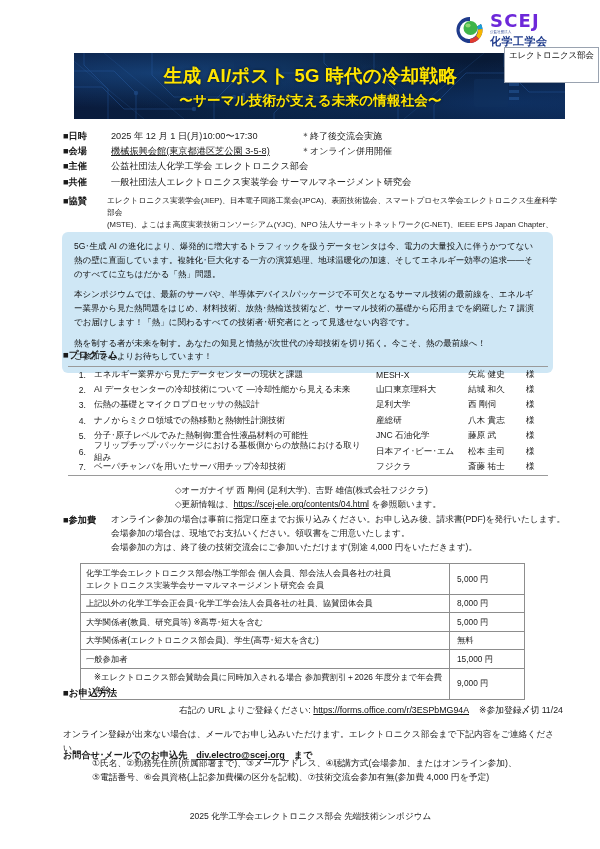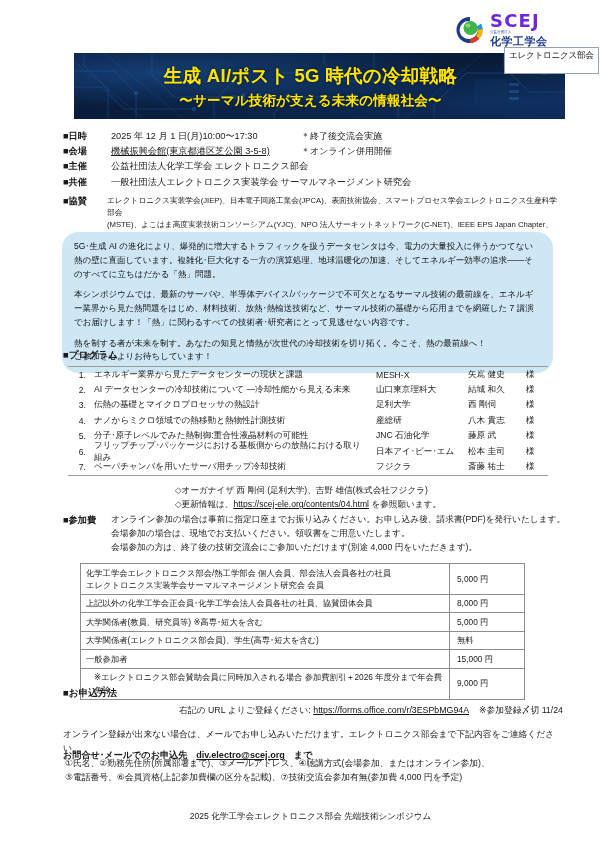--- a/index.html
+++ b/index.html
@@ -62,21 +62,21 @@
     color: #1f3b8c;
     letter-spacing: .5px;
   }
   .logo-badge {
     position: absolute;
     top: 47px;
     left: 504px;
     background: #ffffff;
     border: 1px solid #9aa3b0;
     font-size: 8.6px;
-    padding: 2px 4px 11px 4px;
+    padding: 2px 4px 20px 4px;
     color: #111;
     letter-spacing: -.3px;
     z-index: 5;
     white-space: nowrap;
   }
 
   
   .banner {
     position: absolute;
     left: 62px;
@@ -173,21 +173,21 @@
   .kyosan-body .spacer { display: inline-block; width: 22px; }
 
   
   .abstract {
     position: absolute;
     left: 62px;
     top: 232px;
     width: 491px;
     box-sizing: border-box;
     background: #cfe7f5;
-    border-radius: 16px;
+    border-radius: 6px;
     padding: 8px 12px 9px 12px;
     font-size: 8.5px;
     line-height: 1.62;
     color: #111;
   }
   .abstract p { margin: 0 0 7px 0; }
   .abstract p:last-child { margin-bottom: 0; }
 
   
   .sec-head {
@@ -270,21 +270,21 @@
   .apply {
     position: absolute;
     left: 63px;
     top: 703px;
     width: 500px;
     font-size: 8.8px;
     line-height: 1.66;
   }
   .apply .line1 { margin-left: 10px; text-align: right; }
   .apply .line2 { margin-top: 9px; }
-  .apply .line-i { margin-left: 2px; }
+  .apply .line-i { margin-left: 29px; }
   .apply .gap { display: inline-block; width: 10px; }
 
   .contact {
     position: absolute;
     top: 749px;
     left: 63px;
     width: 495px;
     text-align: left;
     font-size: 9.1px;
     font-weight: bold;

